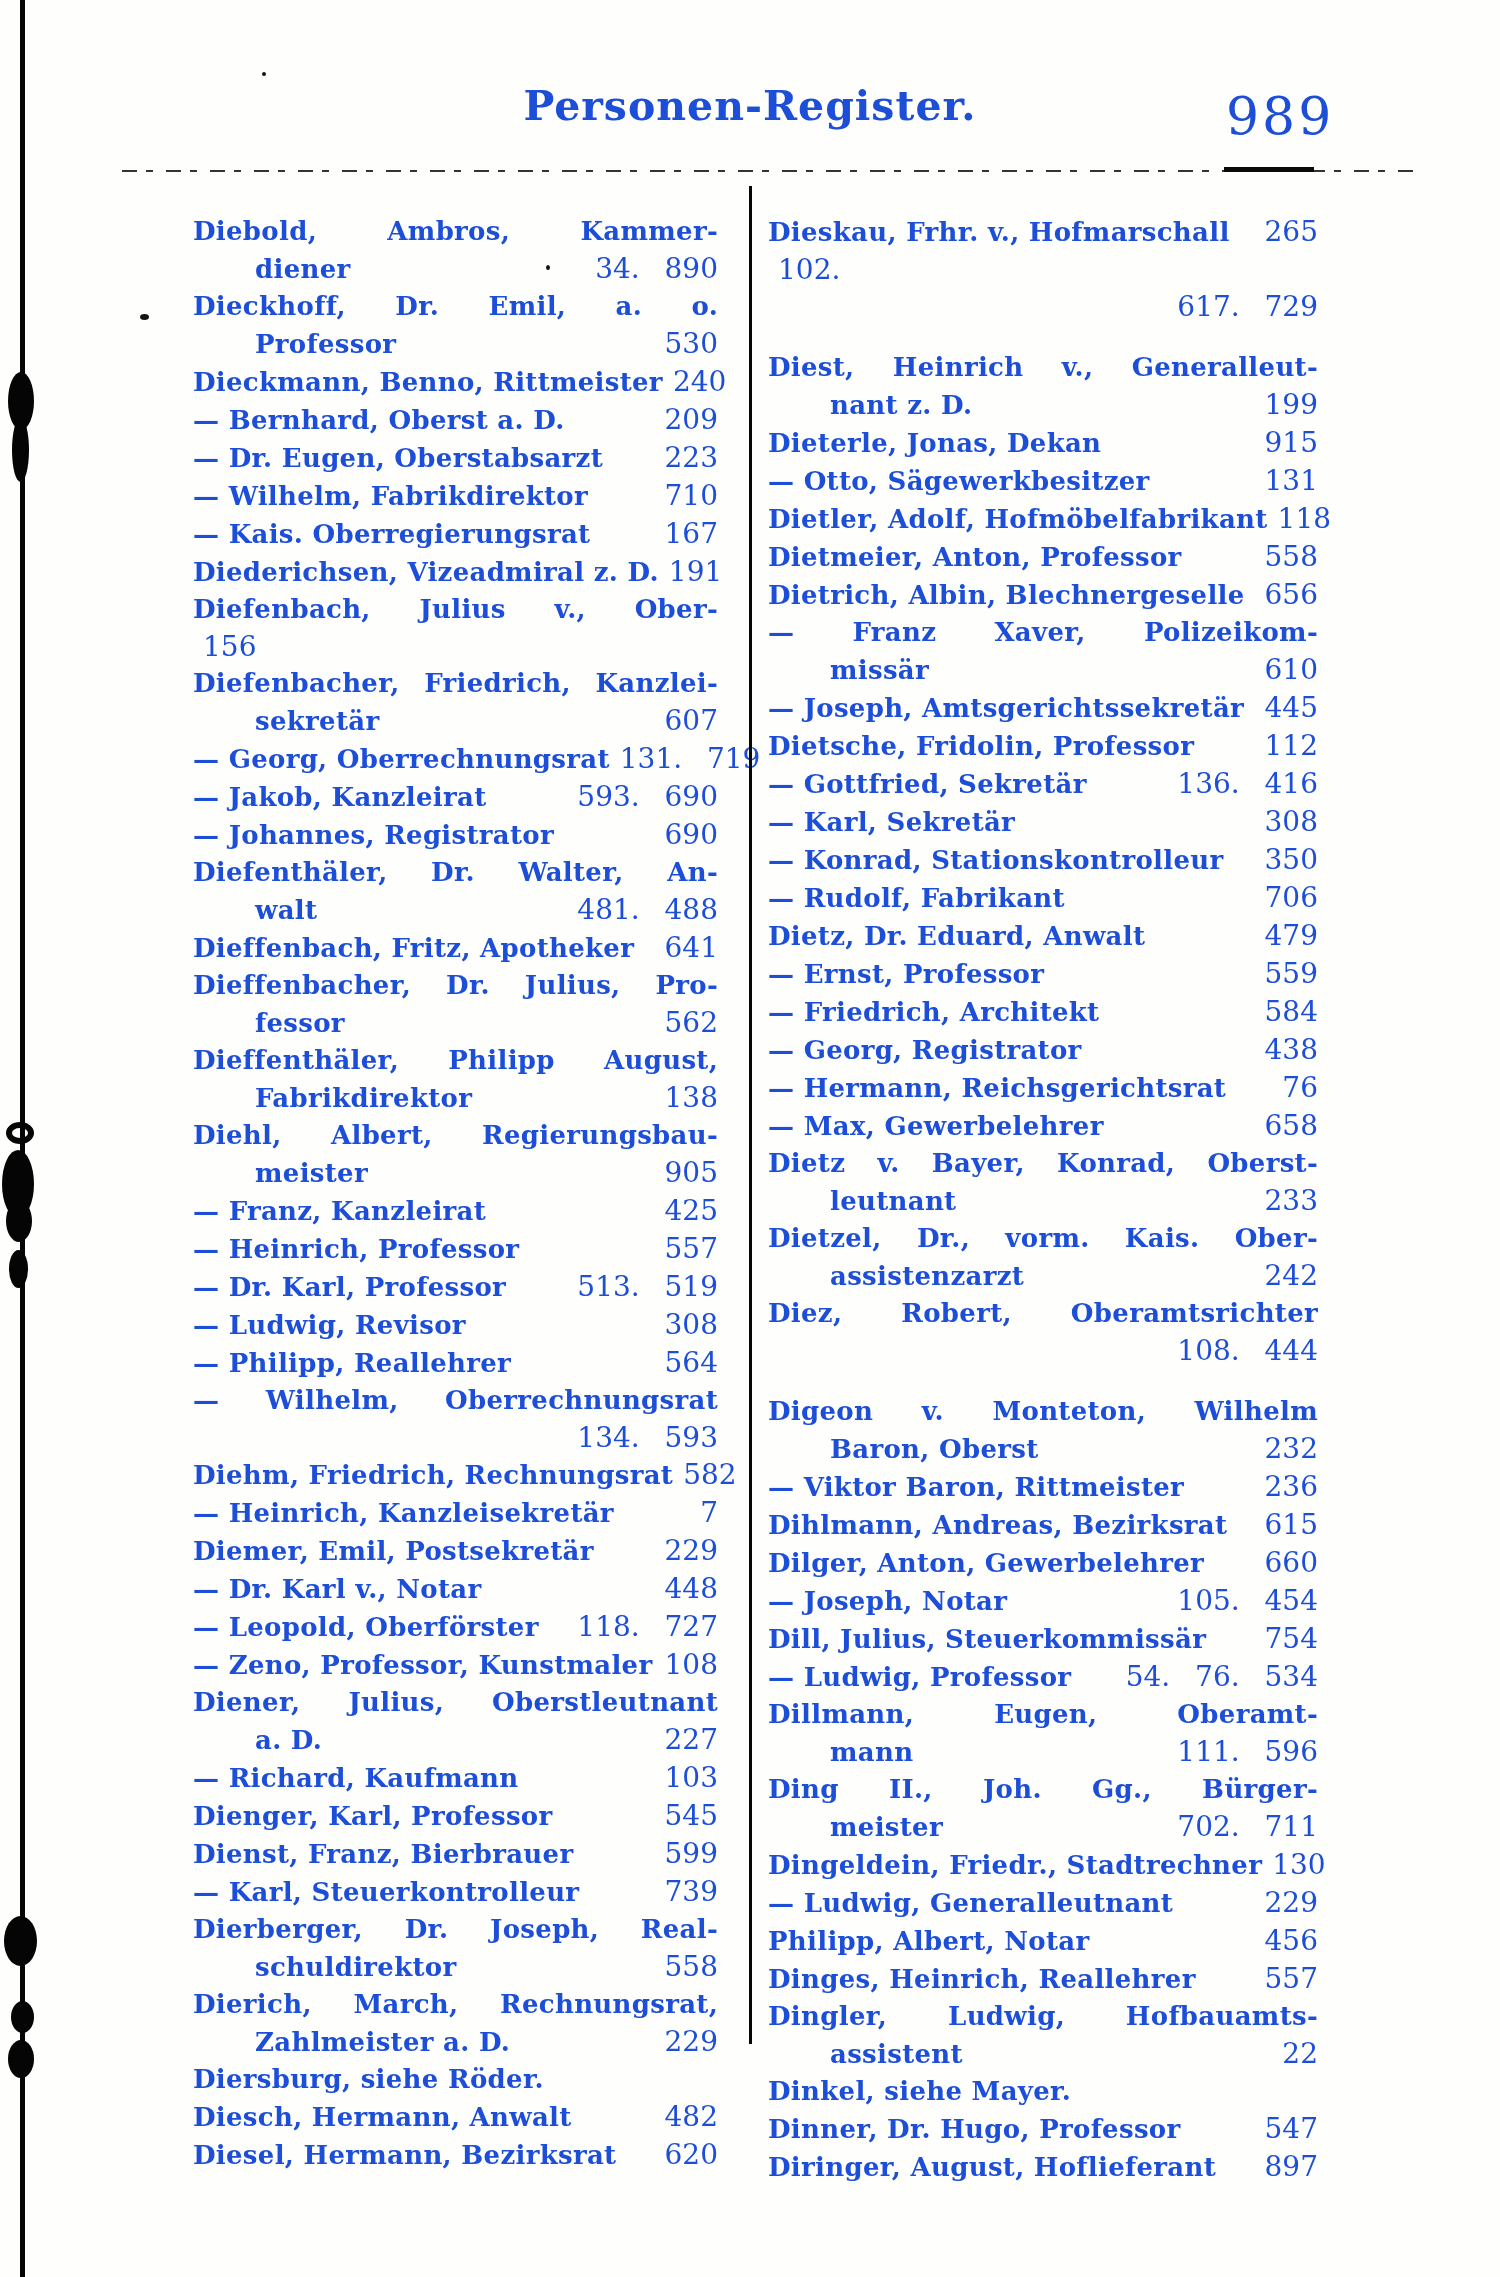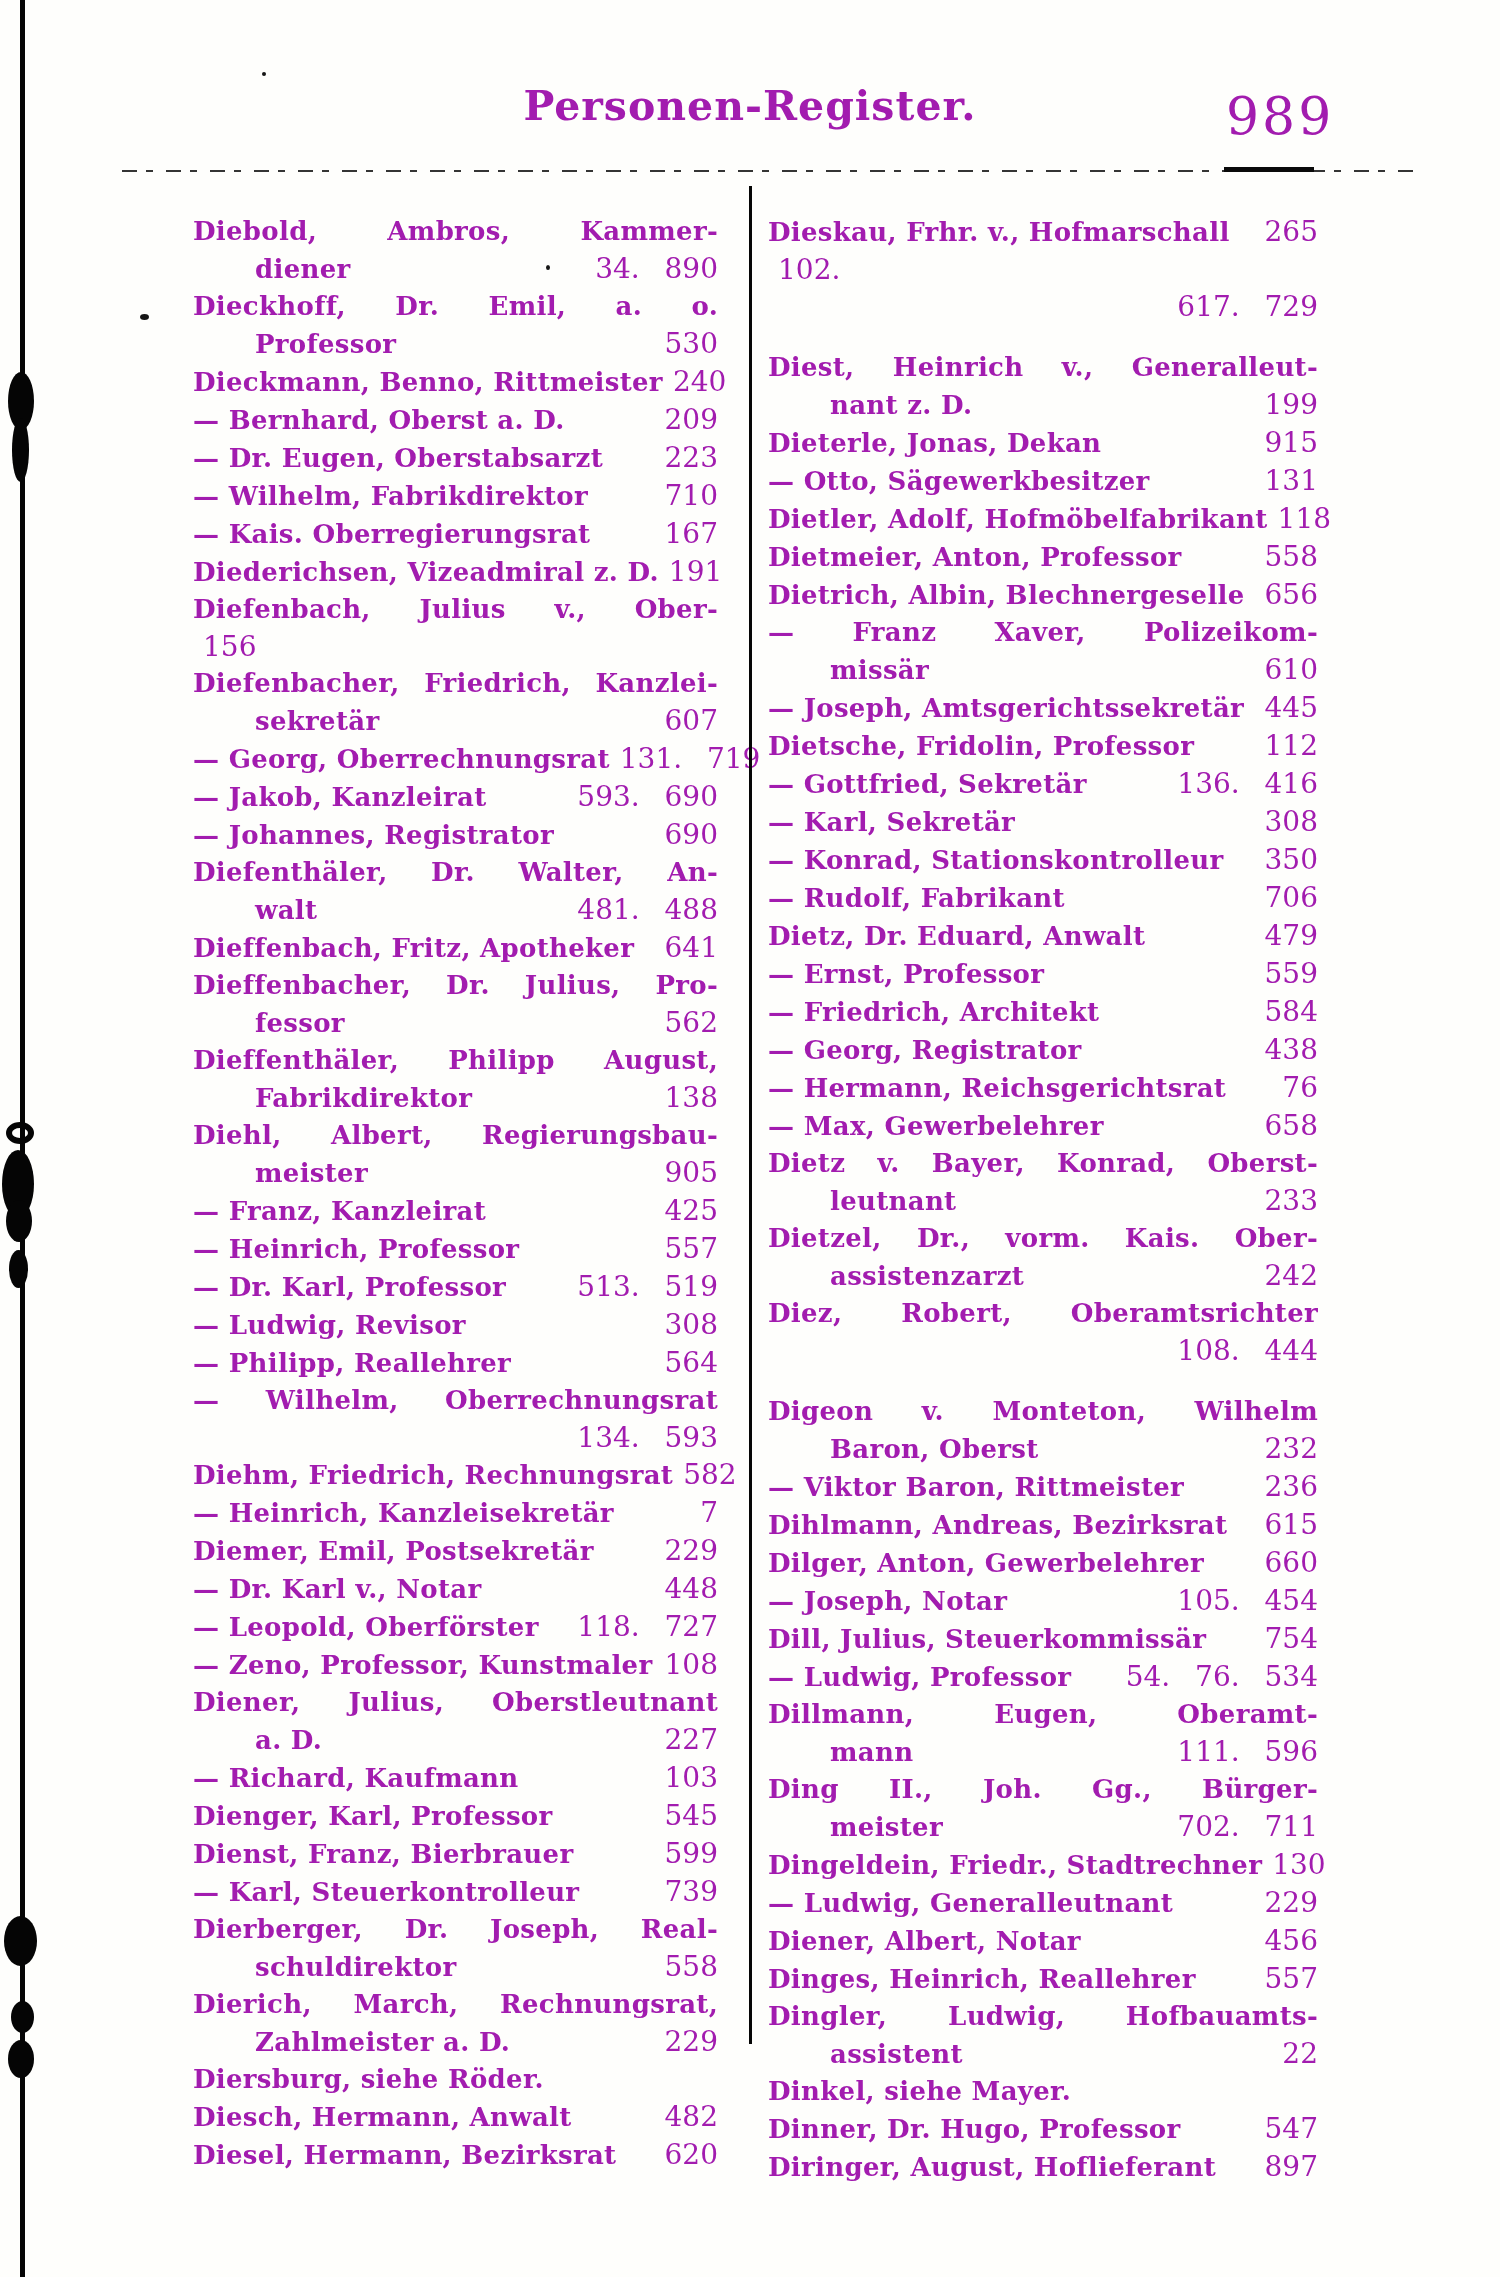--- a/index.html
+++ b/index.html
@@ -2,21 +2,21 @@
 <html><head>
 <meta charset="utf-8">
 <style>
   html,body{margin:0;padding:0;background:#e8e8e4;}
   .page{
     position:relative;
     width:1500px;height:2277px;
     background:#fefefc;
     overflow:hidden;
     font-family:"DejaVu Serif","Liberation Serif",serif;
-    color:#a21caf;
+    color:#1d4ed8;
   }
   
   .header-title{
     position:absolute;left:0;top:82px;width:1500px;
     text-align:center;
     font-size:41px;font-weight:bold;
     letter-spacing:1px;
   }
   .page-number{
     position:absolute;left:1226px;top:86px;
@@ -592,21 +592,21 @@
         </div>
       </div>
       <div class="entry">
         <div class="line">
           <span class="t">— Ludwig, Generalleutnant</span>
           <span class="n">229</span>
         </div>
       </div>
       <div class="entry">
         <div class="line">
-          <span class="t">Diener, Albert, Notar</span>
+          <span class="t">Philipp, Albert, Notar</span>
           <span class="n">456</span>
         </div>
       </div>
       <div class="entry">
         <div class="line">
           <span class="t">Dinges, Heinrich, Reallehrer</span>
           <span class="n">557</span>
         </div>
       </div>
       <div class="entry">

